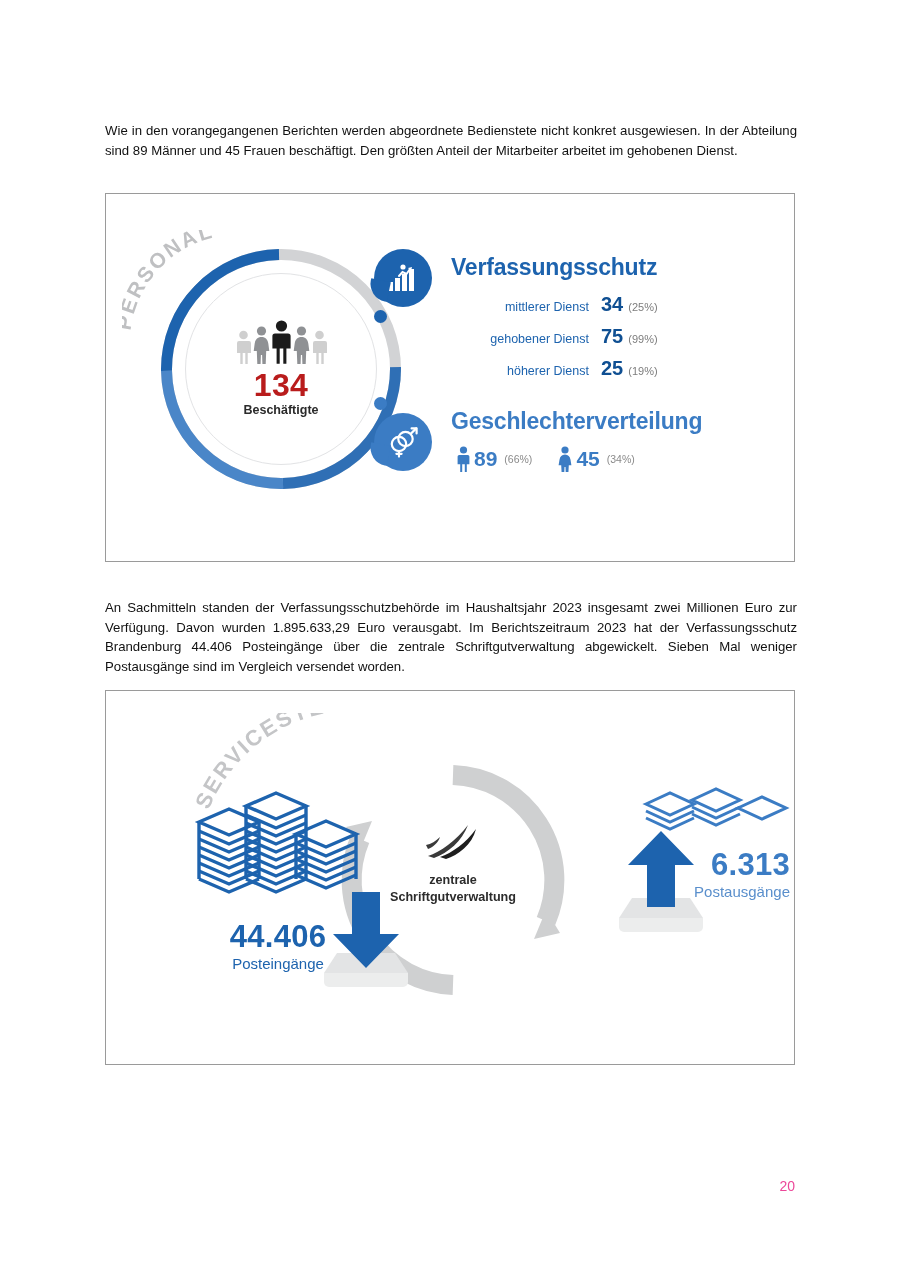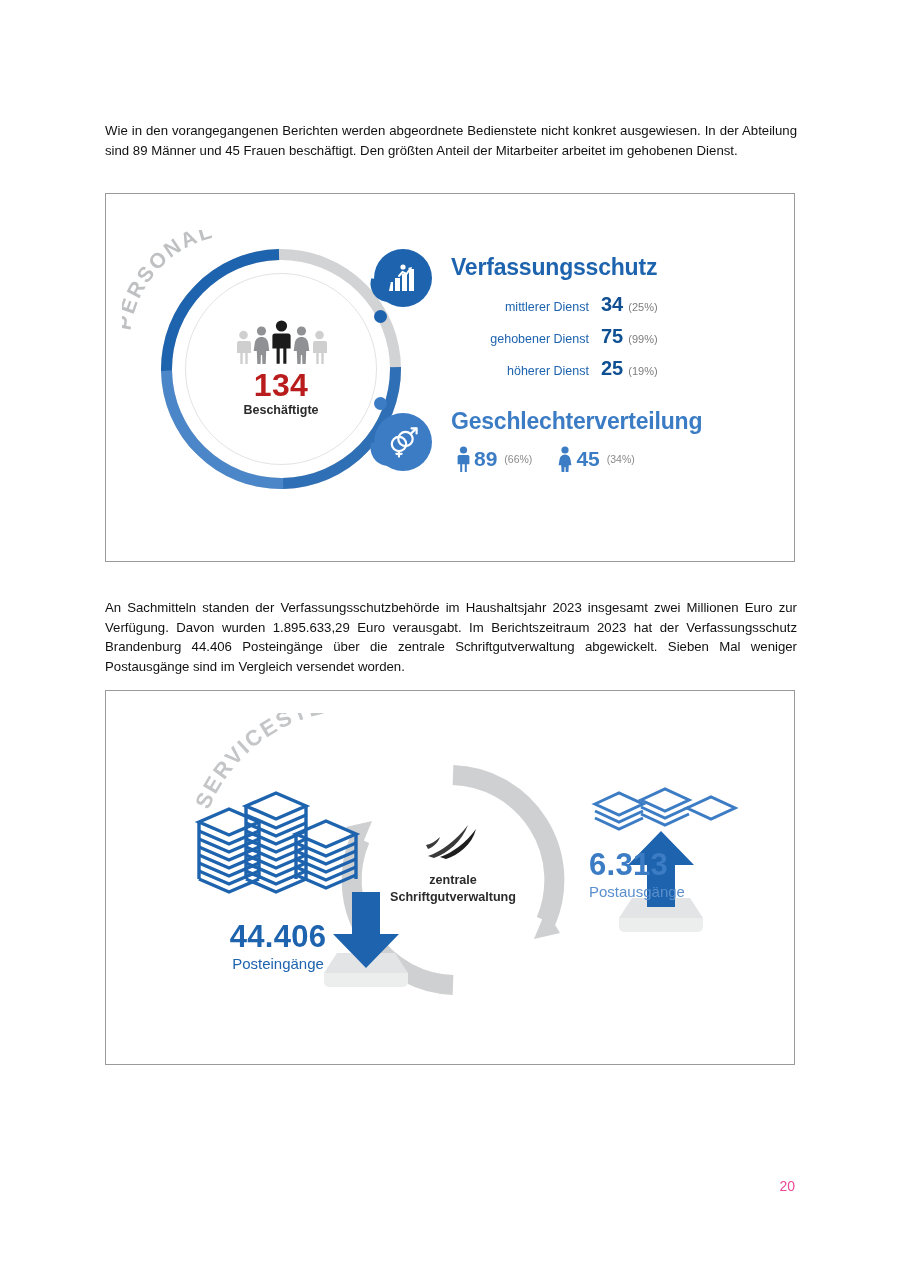--- a/index.html
+++ b/index.html
@@ -142,21 +142,21 @@
     font-size:22px;font-weight:bold;fill:#c4c5c7;letter-spacing:2px;
   }
 
   
   .tray-unit{position:absolute;width:120px;height:120px;}
   #tray-in{left:200px;top:185px;}
   #tray-out{left:495px;top:130px;}
 
   
   #stack-in{position:absolute;left:72px;top:95px;width:200px;text-align:center;}
-  #stack-out{position:absolute;left:483px;top:95px;width:220px;text-align:left;}
+  #stack-out{position:absolute;left:464px;top:95px;width:220px;text-align:right;}
   .big-number{font-size:31px;font-weight:bold;color:#1d63ae;line-height:1.12;letter-spacing:.3px;}
   .big-number.light{color:#3b7cc4;}
   .big-label{font-size:15px;color:#1d63ae;line-height:1.2;}
   .big-label.light{color:#5a8fcc;}
   #stack-in .stack-art{margin-bottom:8px;}
   #stack-out .stack-art{margin-bottom:6px;}
 </style>
 </head>
 <body>
 

